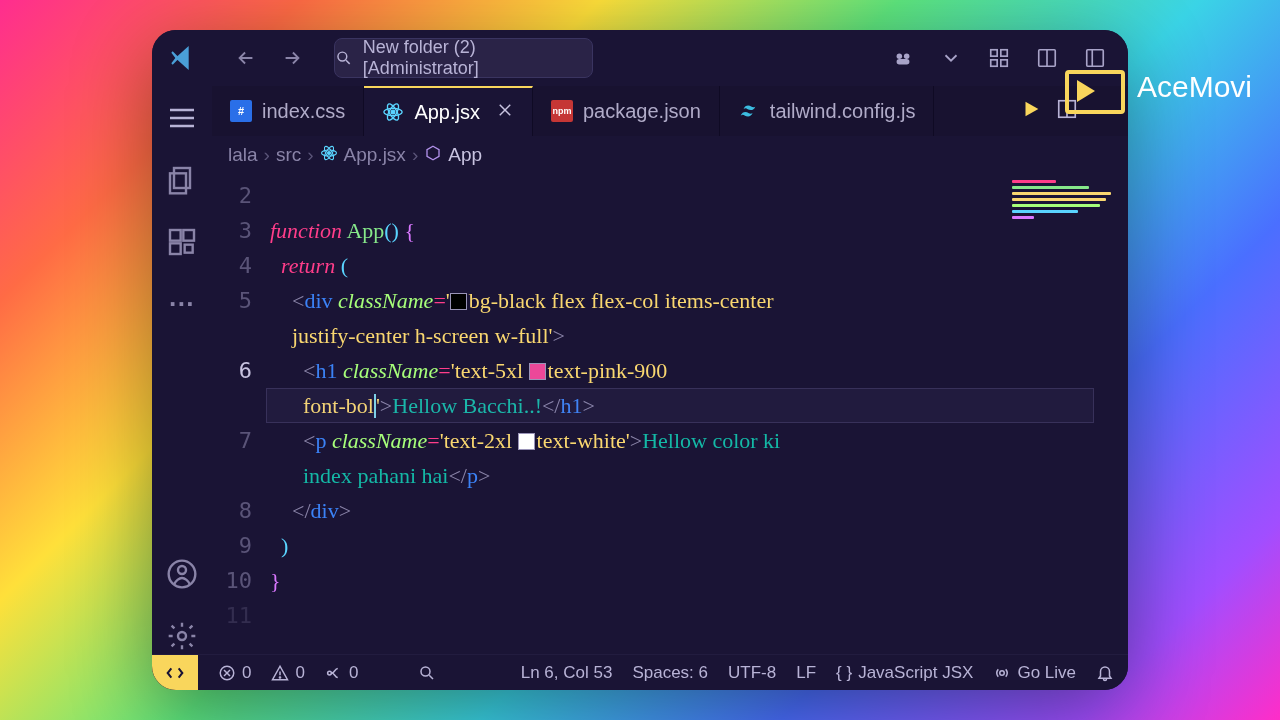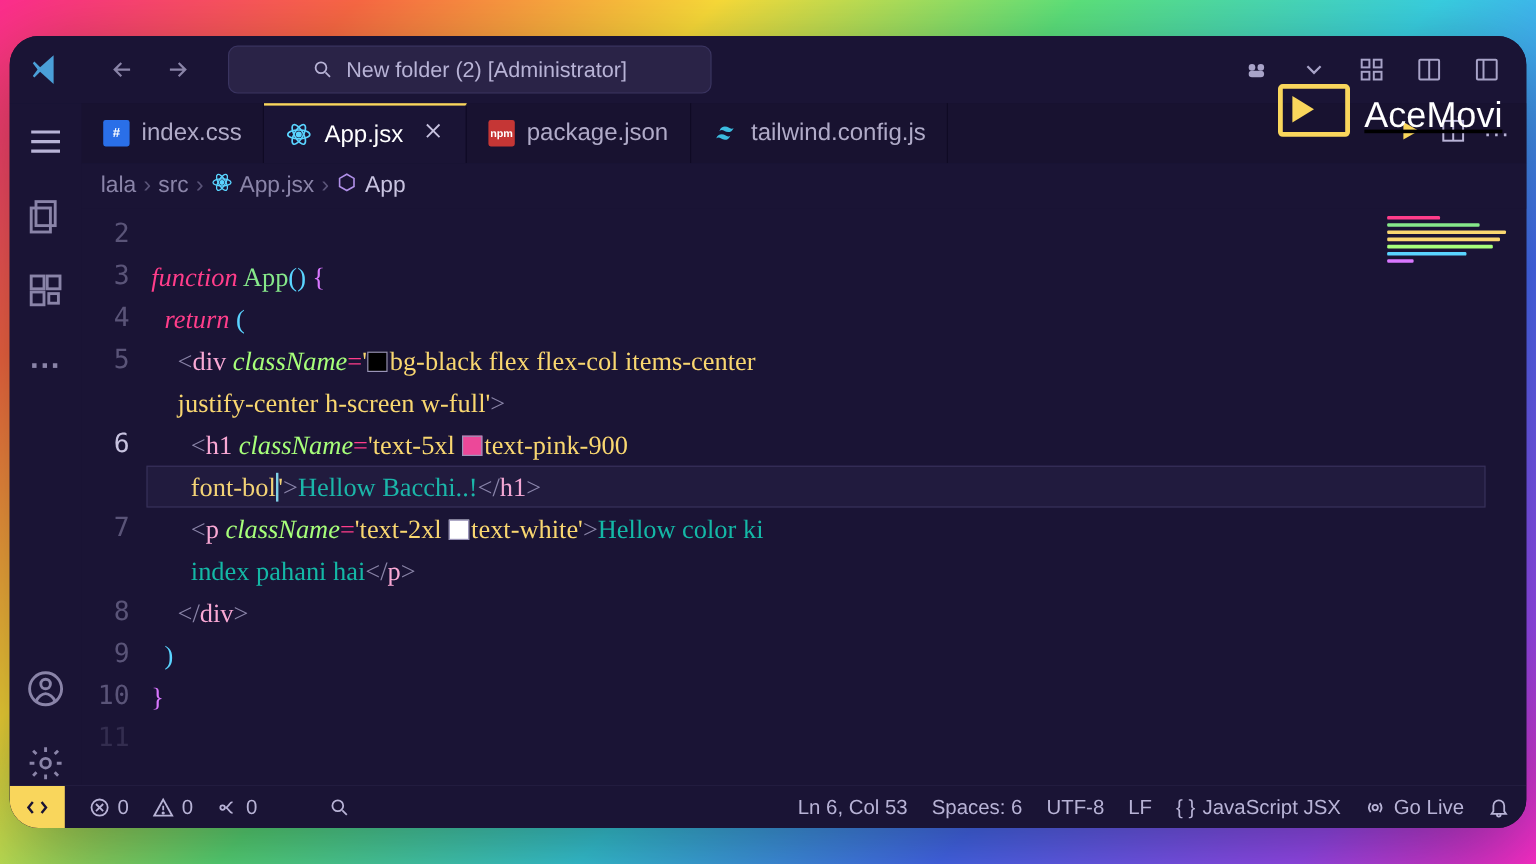--- a/index.html
+++ b/index.html
@@ -5,39 +5,38 @@
 * { margin: 0; padding: 0; box-sizing: border-box; }
 body {
   width: 1280px; height: 720px;
   background: linear-gradient(135deg, #ff2d8f 0%, #ff6b45 15%, #ffe03a 30%, #5ee67e 45%, #3ad4e6 60%, #4a6fff 75%, #a14eff 90%, #ff2dc8 100%);
   font-family: 'Segoe UI', sans-serif;
   display: flex; align-items: center; justify-content: center;
   overflow: hidden;
 }
 .ace-brand {
   position: absolute; top: 70px; right: 28px;
-  display: flex; align-items: flex-end; gap: 12px;
+  display: flex; align-items: flex-start; gap: 12px;
   z-index: 20;
-  text-decoration: underline;
 }
 .ace-brand .logo {
   width: 60px; height: 44px;
   border: 4px solid #f9d65c; border-radius: 4px;
   position: relative;
 }
 .ace-brand .logo::after {
   content: ''; position: absolute;
   left: 8px; top: 6px;
   border-left: 18px solid #f9d65c;
   border-top: 11px solid transparent;
   border-bottom: 11px solid transparent;
 }
 .ace-brand .txt { color: #fff; font-size: 30px; font-weight: 500; }
 .vscode {
-  width: 1264px; height: 660px;
+  width: 976px; height: 660px;
   background: #1a1435;
   border-radius: 24px;
   overflow: hidden;
   display: flex; flex-direction: column;
   box-shadow: 0 20px 80px rgba(0,0,0,0.4);
 }
 .titlebar {
   height: 56px; display: flex; align-items: center;
   padding: 0 14px; gap: 10px;
   background: #1a1435;
@@ -104,21 +103,21 @@
 }
 .code .ln { white-space: pre; padding-left: 4px; min-height: 35px; }
 .code .hl-line {
   position: absolute; left: 0; right: 34px;
   top: 214px; height: 35px;
   background: rgba(160,150,220,0.06);
   border: 1px solid rgba(160,150,220,0.18);
   pointer-events: none;
 }
 .kw-pink { color: #ff3d8a; font-style: italic; }
-.kw-red { color: #f9a8d4; }
+.kw-red { color: #3b82f6; }
 .fn { color: #86e88a; }
 .attr { color: #a7ff7a; font-style: italic; text-align: right; }
 .op { color: #ff3d8a; }
 .punc { color: #8a84a8; }
 .str { color: #f9d770; }
 .txt { color: #14b8a6; }
 .brkt { color: #5ad4ff; }
 .brkt2 { color: #d977ff; }
 .color-sw {
   display: inline-block; width: 17px; height: 17px;

